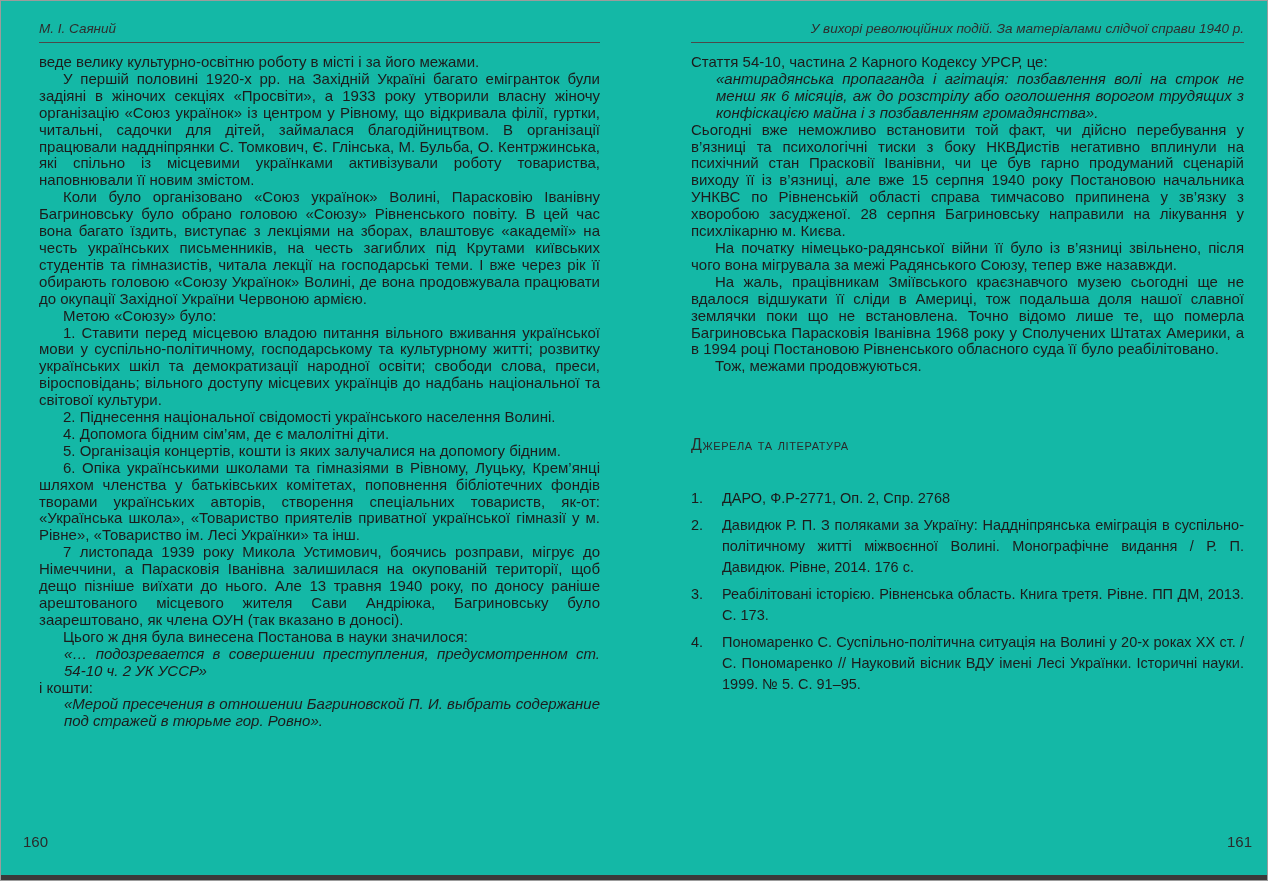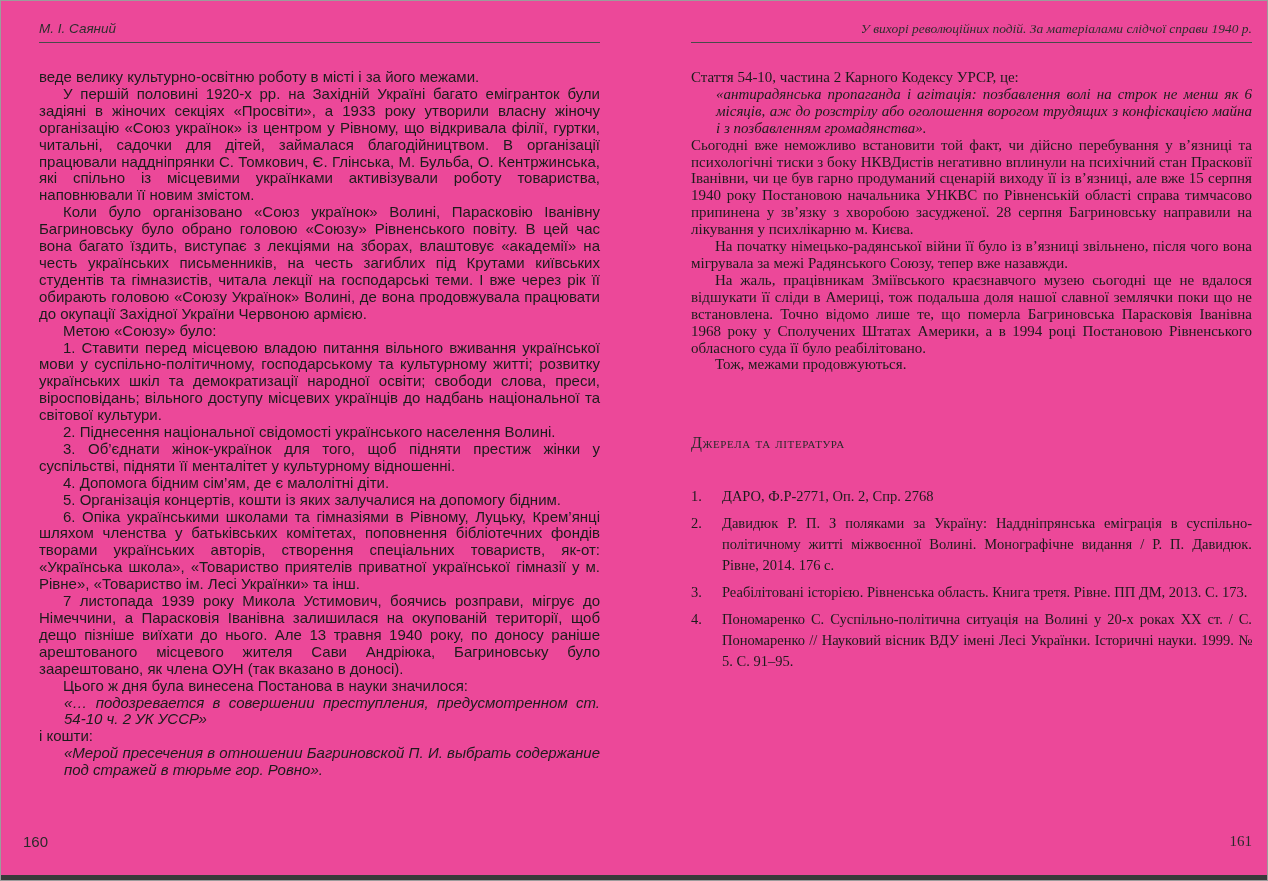--- a/index.html
+++ b/index.html
@@ -1,43 +1,43 @@
 <!DOCTYPE html>
 <html lang="uk"><head>
 <meta charset="utf-8">
 <style>
   html, body { margin: 0; padding: 0; background: #ffffff; }
   .spread {
     position: relative;
     width: 1268px;
     height: 881px;
     box-sizing: border-box;
-    background: #ec4899;
+    background: #14b8a6;
     border: 1px solid #9c9c9c;
     font-family: "Liberation Sans", sans-serif;
     color: #1c1c1c;
     display: flex;
     overflow: hidden;
   }
   .page { position: relative; width: 634px; box-sizing: border-box; }
   .page-left  { padding: 20px 34px 0 38px; }
-  .page-right { padding: 20px 15px 0 57px; font-family: Liberation Serif, serif; }
+  .page-right { padding: 20px 23px 0 57px; }
 
   .running-header {
     font-style: italic;
     font-size: 13.5px;
     color: #2e2e2e;
     line-height: 16px;
     padding-bottom: 5px;
   }
   .page-left  .running-header { text-align: left; }
   .page-right .running-header { text-align: right; }
   .header-rule { border-top: 1.6px solid #4a4a4a; height: 0; }
 
-  .body-text { margin-top: 26px; font-size: 15px; line-height: 16.9px; }
+  .body-text { margin-top: 11px; font-size: 15px; line-height: 16.9px; }
   .p { text-align: justify; margin: 0; text-indent: 24px; }
   .p-plain { text-indent: 0; }
   .quote {
     text-align: justify;
     margin: 0 0 0 25px;
     font-style: italic;
   }
 
   .section-heading {
     margin-top: 62px;
@@ -84,21 +84,20 @@
     <div class="running-header">М. І. Саяний</div>
     <div class="header-rule"></div>
 
     <div class="body-text">
       <p class="p p-plain">веде велику культурно-освітню роботу в місті і за його межами.</p>
       <p class="p">У першій половині 1920-х рр. на Західній Україні багато емігранток були задіяні в жіночих секціях «Просвіти», а 1933 року утворили власну жіночу організацію «Союз українок» із центром у Рівному, що відкривала філії, гуртки, читальні, садочки для дітей, займалася благодійництвом. В організації працювали наддніпрянки С. Томкович, Є. Глінська, М. Бульба, О. Кентржинська, які спільно із місцевими українками активізували роботу товариства, наповнювали її новим змістом.</p>
       <p class="p">Коли було організовано «Союз українок» Волині, Парасковію Іванівну Багриновську було обрано головою «Союзу» Рівненського повіту. В цей час вона багато їздить, виступає з лекціями на зборах, влаштовує «академії» на честь українських письменників, на честь загиблих під Крутами київських студентів та гімназистів, читала лекції на господарські теми. І вже через рік її обирають головою «Союзу Українок» Волині, де вона продовжувала працювати до окупації Західної України Червоною армією.</p>
       <p class="p">Метою «Союзу» було:</p>
       <p class="p">1. Ставити перед місцевою владою питання вільного вживання української мови у суспільно-політичному, господарському та культурному житті; розвитку українських шкіл та демократизації народної освіти; свободи слова, преси, віросповідань; вільного доступу місцевих українців до надбань національної та світової культури.</p>
       <p class="p">2. Піднесення національної свідомості українського населення Волині.</p>
-      <p class="p">3. Об’єднати жінок-українок для того, щоб підняти престиж жінки у суспільстві, підняти її менталітет у культурному відношенні.</p>
       <p class="p">4. Допомога бідним сім’ям, де є малолітні діти.</p>
       <p class="p">5. Організація концертів, кошти із яких залучалися на допомогу бідним.</p>
       <p class="p">6. Опіка українськими школами та гімназіями в Рівному, Луцьку, Крем’янці шляхом членства у батьківських комітетах, поповнення бібліотечних фондів творами українських авторів, створення спеціальних товариств, як-от: «Українська школа», «Товариство приятелів приватної української гімназії у м. Рівне», «Товариство ім. Лесі Українки» та інш.</p>
       <p class="p">7 листопада 1939 року Микола Устимович, боячись розправи, мігрує до Німеччини, а Парасковія Іванівна залишилася на окупованій території, щоб дещо пізніше виїхати до нього. Але 13 травня 1940 року, по доносу раніше арештованого місцевого жителя Сави Андріюка, Багриновську було заарештовано, як члена ОУН (так вказано в доносі).</p>
       <p class="p">Цього ж дня була винесена Постанова в науки значилося:</p>
       <p class="quote">«… подозревается в совершении преступления, предусмотренном ст. 54-10 ч. 2 УК УССР»</p>
       <p class="p p-plain">і кошти:</p>
       <p class="quote">«Мерой пресечения в отношении Багриновской П. И. выбрать содержание под стражей в тюрьме гор. Ровно».</p>
     </div>
 

